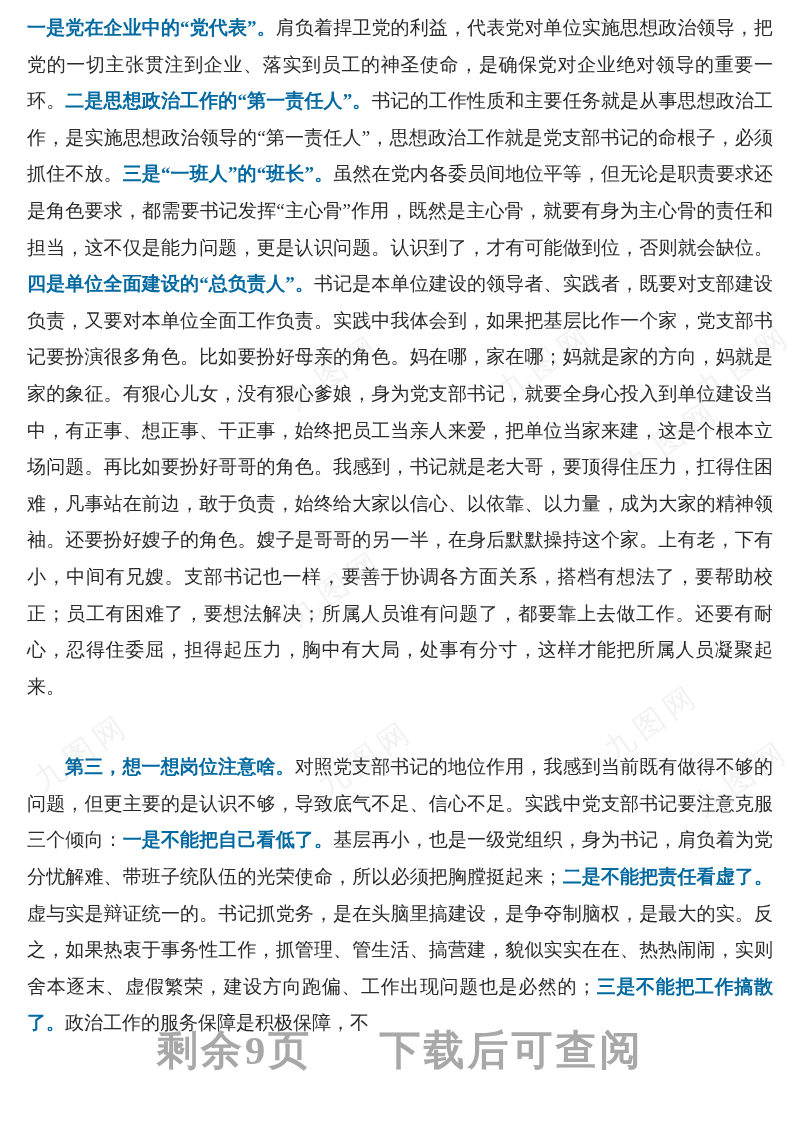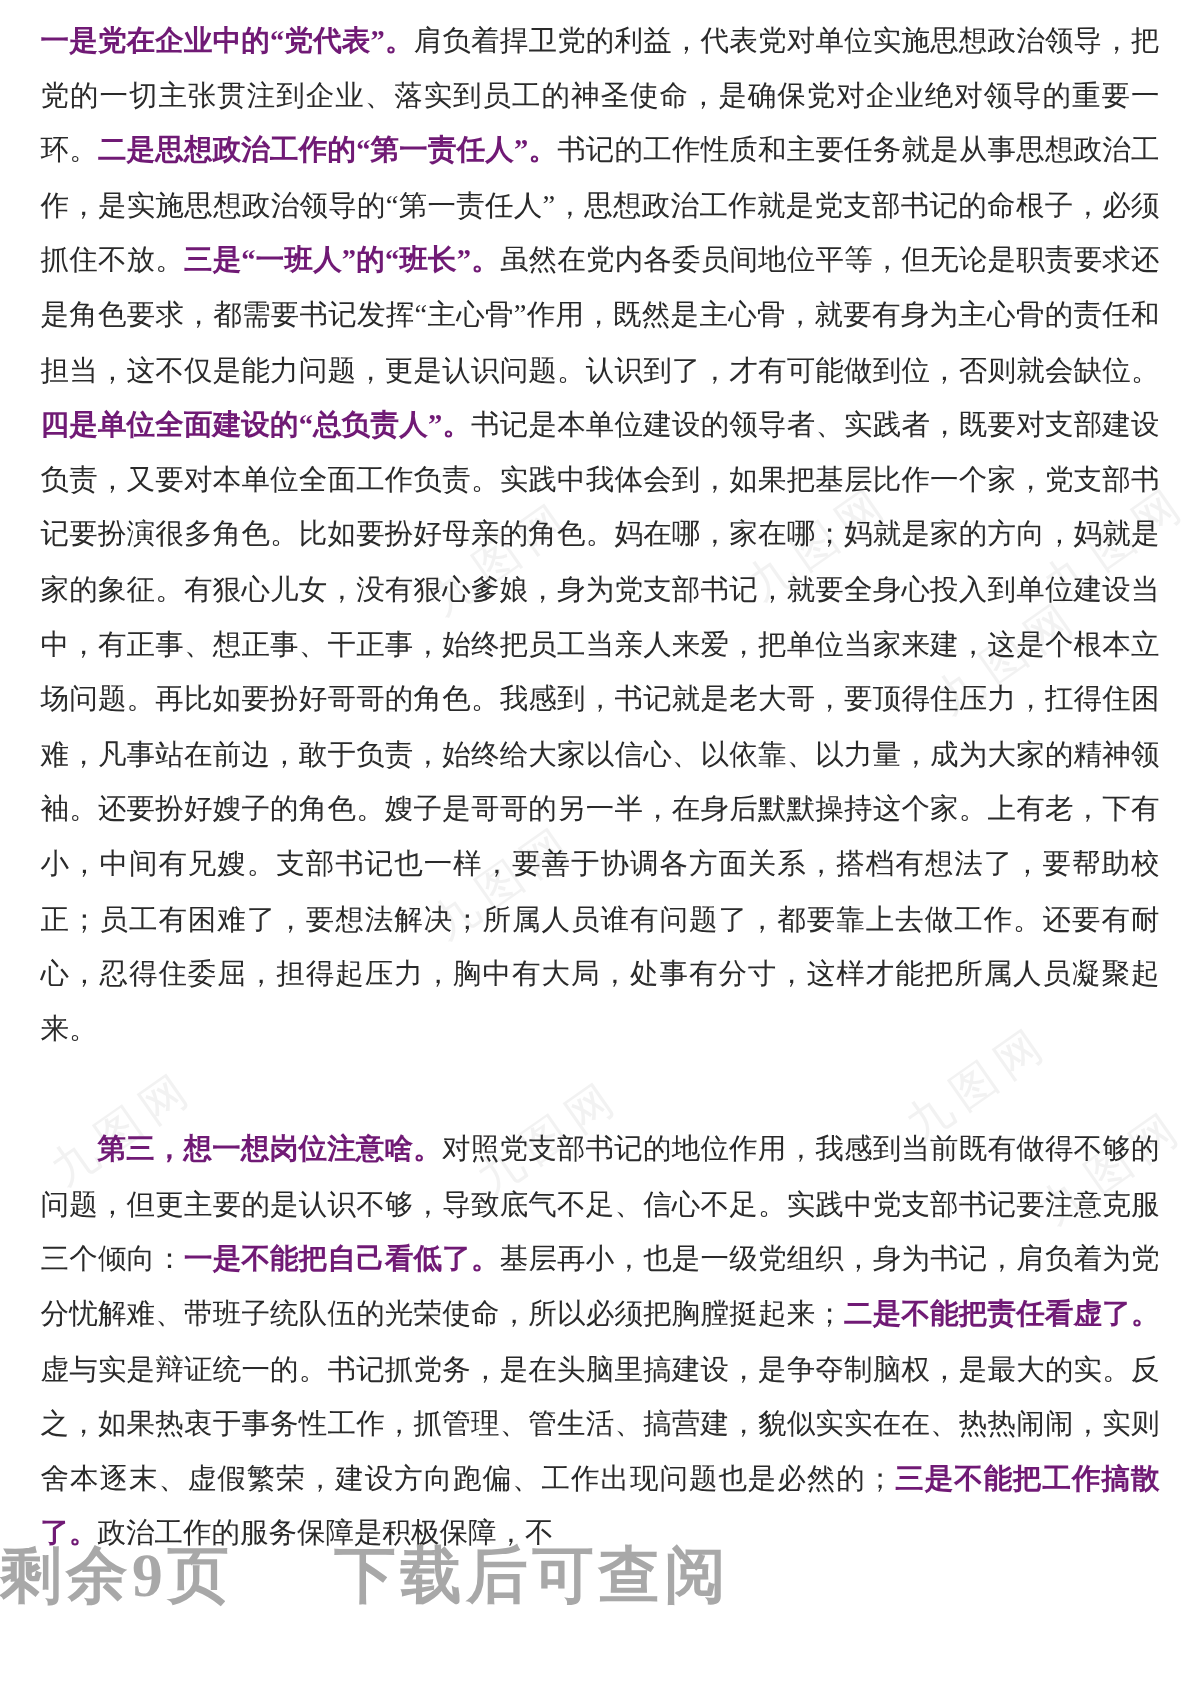--- a/index.html
+++ b/index.html
@@ -34,27 +34,28 @@
     z-index: 1;
     color: #2a2a2a;
     font-size: 19px;
     line-height: 36.6px;
     text-align: justify;
     text-justify: inter-character;
   }
   .para { margin: 0; }
   .para + .para { margin-top: 44px; }
   .para.indent { text-indent: 2em; }
-  .b { font-weight: bold; color: #701a75; }
+  .b { font-weight: bold; color: #0369a1; }
   .footer {
     position: absolute;
     left: 0;
     top: 1022px;
     width: 100%;
     z-index: 1;
+    text-align: center;
     color: #a8a8a8;
     font-size: 41px;
     font-weight: bold;
     line-height: 56px;
     letter-spacing: 3px;
   }
   .footer-text { display: inline-block; }
   .footer-text + .footer-text { margin-left: 54px; }
 </style>
 </head>

